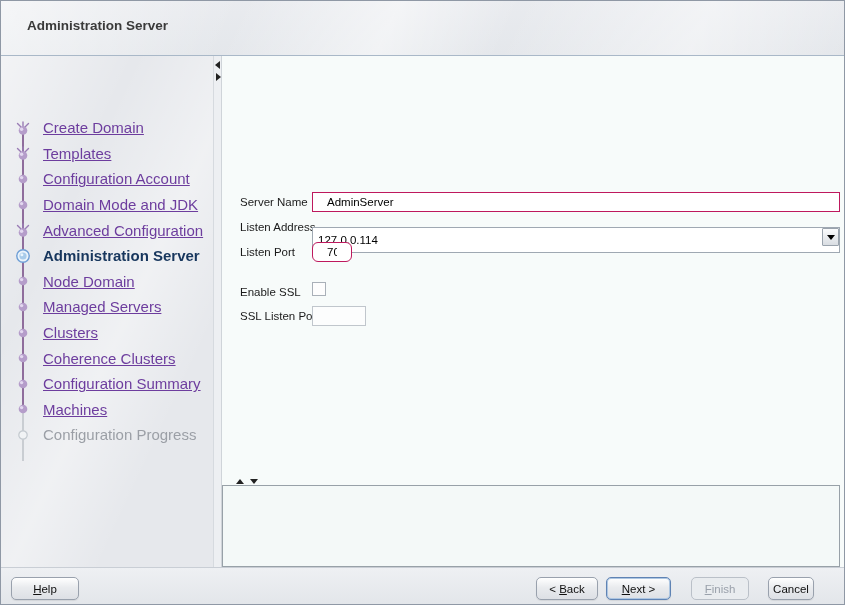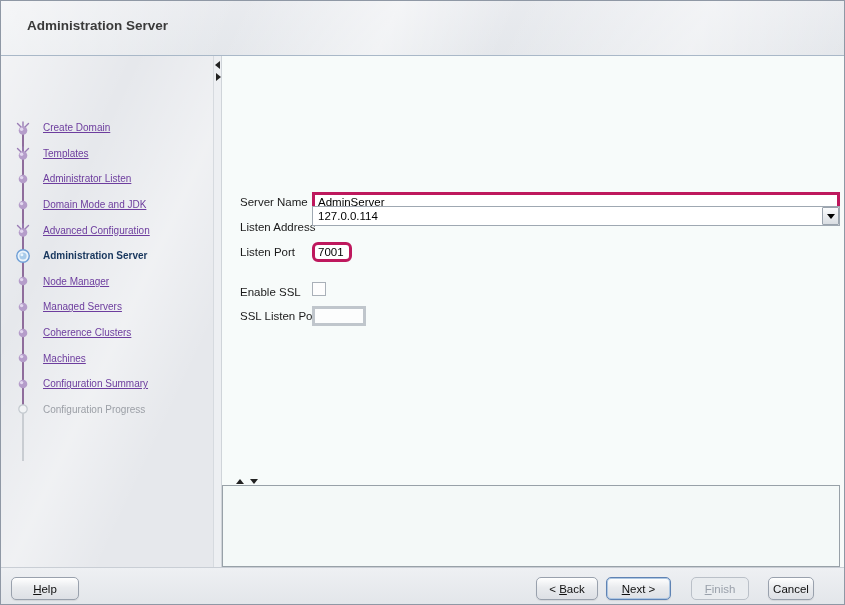--- a/index.html
+++ b/index.html
@@ -53,21 +53,21 @@
       linear-gradient(115deg, rgba(255,255,255,.5) 0%, rgba(255,255,255,0) 30%, rgba(255,255,255,.4) 55%, rgba(255,255,255,0) 75%),
       #e6e8ec;
     overflow:hidden;
   }
   .track { position:absolute; left:21px; width:2px; }
   .track-active { top:72px; height:282px; background:#8f6d9c; }
   .track-disabled { top:354px; height:51px; background:#c9cdd2; }
   .steps { position:absolute; left:0; top:59px; right:0; }
   .step { position:relative; height:25.6px; display:flex; align-items:center; }
   .step .step-icon { position:absolute; left:14px; top:50%; width:16px; height:16px; margin-top:-8px; }
-  .step .step-label { margin-left:42px; font-size:10px; white-space:nowrap; }
+  .step .step-label { margin-left:42px; font-size:15px; white-space:nowrap; }
   .step.done .step-label, .step.link .step-label { color:#6d3d9e; text-decoration:underline; cursor:pointer; }
   .step.current .step-label { color:#17365d; font-weight:bold; text-decoration:none; }
   .step.disabled .step-label { color:#9b9fa6; }
 
   
   .vsplit {
     position:absolute; left:212px; width:8px; top:55px; bottom:37px;
     background:#edeff2; border-left:1px solid #d6dadf;
   }
   .tri { position:absolute; width:0; height:0; }
@@ -88,27 +88,27 @@
   }
 
   
   .flabel { position:absolute; left:18px; font-size:11.5px; color:#1b1b1b; white-space:nowrap; }
   .l-sname  { top:140px; }
   .l-laddr  { top:165px; }
   .l-lport  { top:190px; }
   .l-ssl    { top:230px; }
   .l-sslport{ top:254px; }
   .ffield {
-    position:absolute; border:3px solid #be185d; background:#fff; color:#000;
-    font-family:"Liberation Sans",sans-serif; font-size:11.5px; padding:1px 3px; height:20px;
+    position:absolute; border:1px solid #be185d; background:#fff; color:#000;
+    font-family:"Liberation Sans",sans-serif; font-size:11.5px; padding:1px 14px; height:20px;
   }
   .f-sname { left:90px; top:136px; width:528px; }
   .f-lport { left:90px; top:186px; width:40px;border-radius:6px; }
   .f-sslport { left:90px; top:250px; width:54px; border-color:#c0c6cc; background:#fcfdfd; }
-  .combo { position:absolute; left:90px; top:150px; width:528px; height:20px; }
+  .combo { position:absolute; left:90px; top:171px; width:528px; height:26px; }
   .combo input {
     width:100%; height:100%; border:1px solid #9fa8b2; background:#fff;
     font-family:"Liberation Sans",sans-serif; font-size:11.5px; padding:1px 22px 1px 5px; color:#000;
   }
   .combo-btn {
     position:absolute; right:1px; top:1px; width:17px; height:18px;
     background:linear-gradient(#fbfcfd,#d9dde2); border:1px solid #9aa3ad; border-radius:1px;
     display:flex; align-items:center; justify-content:center; cursor:pointer; padding:0;
   }
   .combo-arrow { width:0; height:0; border-left:4px solid transparent; border-right:4px solid transparent; border-top:5px solid #000; }
@@ -162,21 +162,21 @@
               <circle cx="8" cy="10.5" r="4.3" fill="#b59dca"></circle>
               <circle cx="6.6" cy="9.2" r="1.7" fill="#e3d8f0"></circle>
             </svg></span>
           <span class="step-label">Templates</span>
         </div>
         <div class="step done">
           <span class="step-icon"><svg width="16" height="16" viewBox="0 0 16 16">
               <circle cx="8" cy="8" r="4.3" fill="#b59dca"></circle>
               <circle cx="6.6" cy="6.6" r="1.7" fill="#e3d8f0"></circle>
             </svg></span>
-          <span class="step-label">Administrator Listen</span>
+          <span class="step-label">Configuration Account</span>
         </div>
         <div class="step done">
           <span class="step-icon"><svg width="16" height="16" viewBox="0 0 16 16">
               <circle cx="8" cy="8" r="4.3" fill="#b59dca"></circle>
               <circle cx="6.6" cy="6.6" r="1.7" fill="#e3d8f0"></circle>
             </svg></span>
           <span class="step-label">Domain Mode and JDK</span>
         </div>
         <div class="step done">
           <span class="step-icon"><svg width="16" height="16" viewBox="0 0 16 16">
@@ -192,49 +192,56 @@
               <circle cx="8" cy="8" r="3.6" fill="#a8cbea"></circle>
               <circle cx="6.9" cy="6.7" r="1.5" fill="#eaf5fd"></circle>
             </svg></span>
           <span class="step-label">Administration Server</span>
         </div>
         <div class="step link">
           <span class="step-icon"><svg width="16" height="16" viewBox="0 0 16 16">
               <circle cx="8" cy="8" r="4.3" fill="#b59dca"></circle>
               <circle cx="6.6" cy="6.6" r="1.7" fill="#e3d8f0"></circle>
             </svg></span>
-          <span class="step-label">Node Manager</span>
+          <span class="step-label">Node Domain</span>
         </div>
         <div class="step link">
           <span class="step-icon"><svg width="16" height="16" viewBox="0 0 16 16">
               <circle cx="8" cy="8" r="4.3" fill="#b59dca"></circle>
               <circle cx="6.6" cy="6.6" r="1.7" fill="#e3d8f0"></circle>
             </svg></span>
           <span class="step-label">Managed Servers</span>
         </div>
         <div class="step link">
           <span class="step-icon"><svg width="16" height="16" viewBox="0 0 16 16">
               <circle cx="8" cy="8" r="4.3" fill="#b59dca"></circle>
               <circle cx="6.6" cy="6.6" r="1.7" fill="#e3d8f0"></circle>
             </svg></span>
+          <span class="step-label">Clusters</span>
+        </div>
+        <div class="step link">
+          <span class="step-icon"><svg width="16" height="16" viewBox="0 0 16 16">
+              <circle cx="8" cy="8" r="4.3" fill="#b59dca"></circle>
+              <circle cx="6.6" cy="6.6" r="1.7" fill="#e3d8f0"></circle>
+            </svg></span>
           <span class="step-label">Coherence Clusters</span>
         </div>
         <div class="step link">
           <span class="step-icon"><svg width="16" height="16" viewBox="0 0 16 16">
               <circle cx="8" cy="8" r="4.3" fill="#b59dca"></circle>
               <circle cx="6.6" cy="6.6" r="1.7" fill="#e3d8f0"></circle>
             </svg></span>
+          <span class="step-label">Configuration Summary</span>
+        </div>
+        <div class="step link">
+          <span class="step-icon"><svg width="16" height="16" viewBox="0 0 16 16">
+              <circle cx="8" cy="8" r="4.3" fill="#b59dca"></circle>
+              <circle cx="6.6" cy="6.6" r="1.7" fill="#e3d8f0"></circle>
+            </svg></span>
           <span class="step-label">Machines</span>
-        </div>
-        <div class="step link">
-          <span class="step-icon"><svg width="16" height="16" viewBox="0 0 16 16">
-              <circle cx="8" cy="8" r="4.3" fill="#b59dca"></circle>
-              <circle cx="6.6" cy="6.6" r="1.7" fill="#e3d8f0"></circle>
-            </svg></span>
-          <span class="step-label">Configuration Summary</span>
         </div>
         <div class="step disabled">
           <span class="step-icon"><svg width="16" height="16" viewBox="0 0 16 16">
               <circle cx="8" cy="8" r="4.2" fill="#f1f3f5" stroke="#c3c9cf" stroke-width="1.2"></circle>
             </svg></span>
           <span class="step-label">Configuration Progress</span>
         </div>
       </div>
   </div>
 

